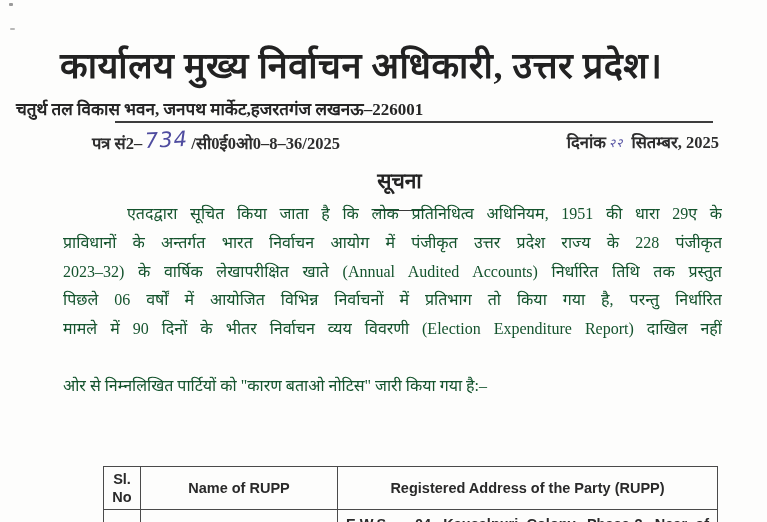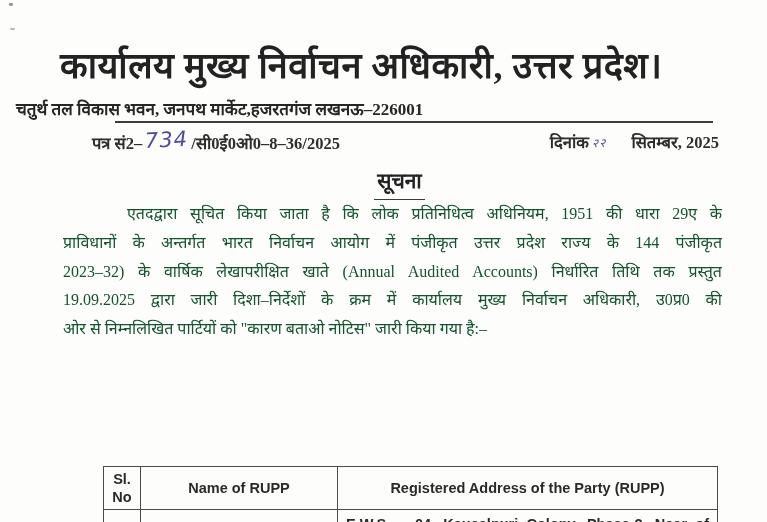--- a/index.html
+++ b/index.html
@@ -34,40 +34,40 @@
     font-size:16.5px;font-weight:600;color:#2e2e2e;white-space:nowrap;
   }
   .handwriting{
     display:inline-block;color:#4f4c9f;
     font-family:"DejaVu Sans",sans-serif;font-style:italic;font-weight:400;
     font-size:21px;transform:rotate(-3deg) translateY(-2px);
     letter-spacing:1px;padding:0 3px;
   }
   .handwriting.day{font-size:12px;transform:rotate(-1deg) translateY(-1px);}
   .ref-suffix{}
-  .date-suffix{margin-left:22px;}
+  .date-suffix{margin-left:5px;}
 
   .notice-heading-wrap{
     position:absolute;top:166px;left:32px;right:0;text-align:center;
   }
   .notice-heading{
     display:inline-block;font-size:21px;font-weight:700;color:#232323;
-    border-bottom:1.6px solid #3a3a3a;padding:0 3px 5px 3px;
+    border-bottom:1.6px solid #3a3a3a;padding:0 3px 16px 3px;
   }
 
   .para{
     position:absolute;top:200px;left:63px;right:45px;
     font-size:16px;color:#14532d;font-weight:500;
   }
   .para-line{
     height:28.8px;line-height:28.8px;overflow:hidden;
     text-align:justify;text-align-last:justify;
   }
   .para-line.first{padding-left:64px;}
-  .para-line.last{text-align-last:left;}
+  .para-line.last{text-align-last:left;margin-top:28px;}
 
   .rupp-table{
     position:absolute;top:466px;left:103px;width:614px;
     border-collapse:collapse;table-layout:fixed;
     font-family:"Liberation Sans","DejaVu Sans",sans-serif;
     color:#2a2a2a;
   }
   .rupp-table col.c1{width:37px;}
   .rupp-table col.c2{width:197px;}
   .rupp-table col.c3{width:380px;}
@@ -106,23 +106,24 @@
     <span>दिनांक</span><span class="handwriting day">२२</span><span class="date-suffix">सितम्बर, 2025</span>
   </div>
 </div>
 
 <div class="notice-heading-wrap">
   <span class="notice-heading">सूचना</span>
 </div>
 
 <div class="para">
   <div class="para-line first">एतदद्वारा सूचित किया जाता है कि लोक प्रतिनिधित्व अधिनियम, 1951 की धारा 29ए के</div>
-  <div class="para-line">प्राविधानों के अन्तर्गत भारत निर्वाचन आयोग में पंजीकृत उत्तर प्रदेश राज्य के 144 पंजीकृत</div>
+  <div class="para-line">प्राविधानों के अन्तर्गत भारत निर्वाचन आयोग में पंजीकृत उत्तर प्रदेश राज्य के 228 पंजीकृत</div>
   <div class="para-line">2023–32) के वार्षिक लेखापरीक्षित खाते (Annual Audited Accounts) निर्धारित तिथि तक प्रस्तुत</div>
-  <div class="para-line">19.09.2025 द्वारा जारी दिशा–निर्देशों के क्रम में कार्यालय मुख्य निर्वाचन अधिकारी, उ0प्र0 की</div>
+  <div class="para-line">पिछले 06 वर्षों में आयोजित विभिन्न निर्वाचनों में प्रतिभाग तो किया गया है, परन्तु निर्धारित</div>
+  <div class="para-line">मामले में 90 दिनों के भीतर निर्वाचन व्यय विवरणी (Election Expenditure Report) दाखिल नहीं</div>
   <div class="para-line last">ओर से निम्नलिखित पार्टियों को "कारण बताओ नोटिस" जारी किया गया है:–</div>
 </div>
 
 <table class="rupp-table">
   <colgroup>
       <col class="c1">
       <col class="c2">
       <col class="c3">
     </colgroup>
   <thead>

